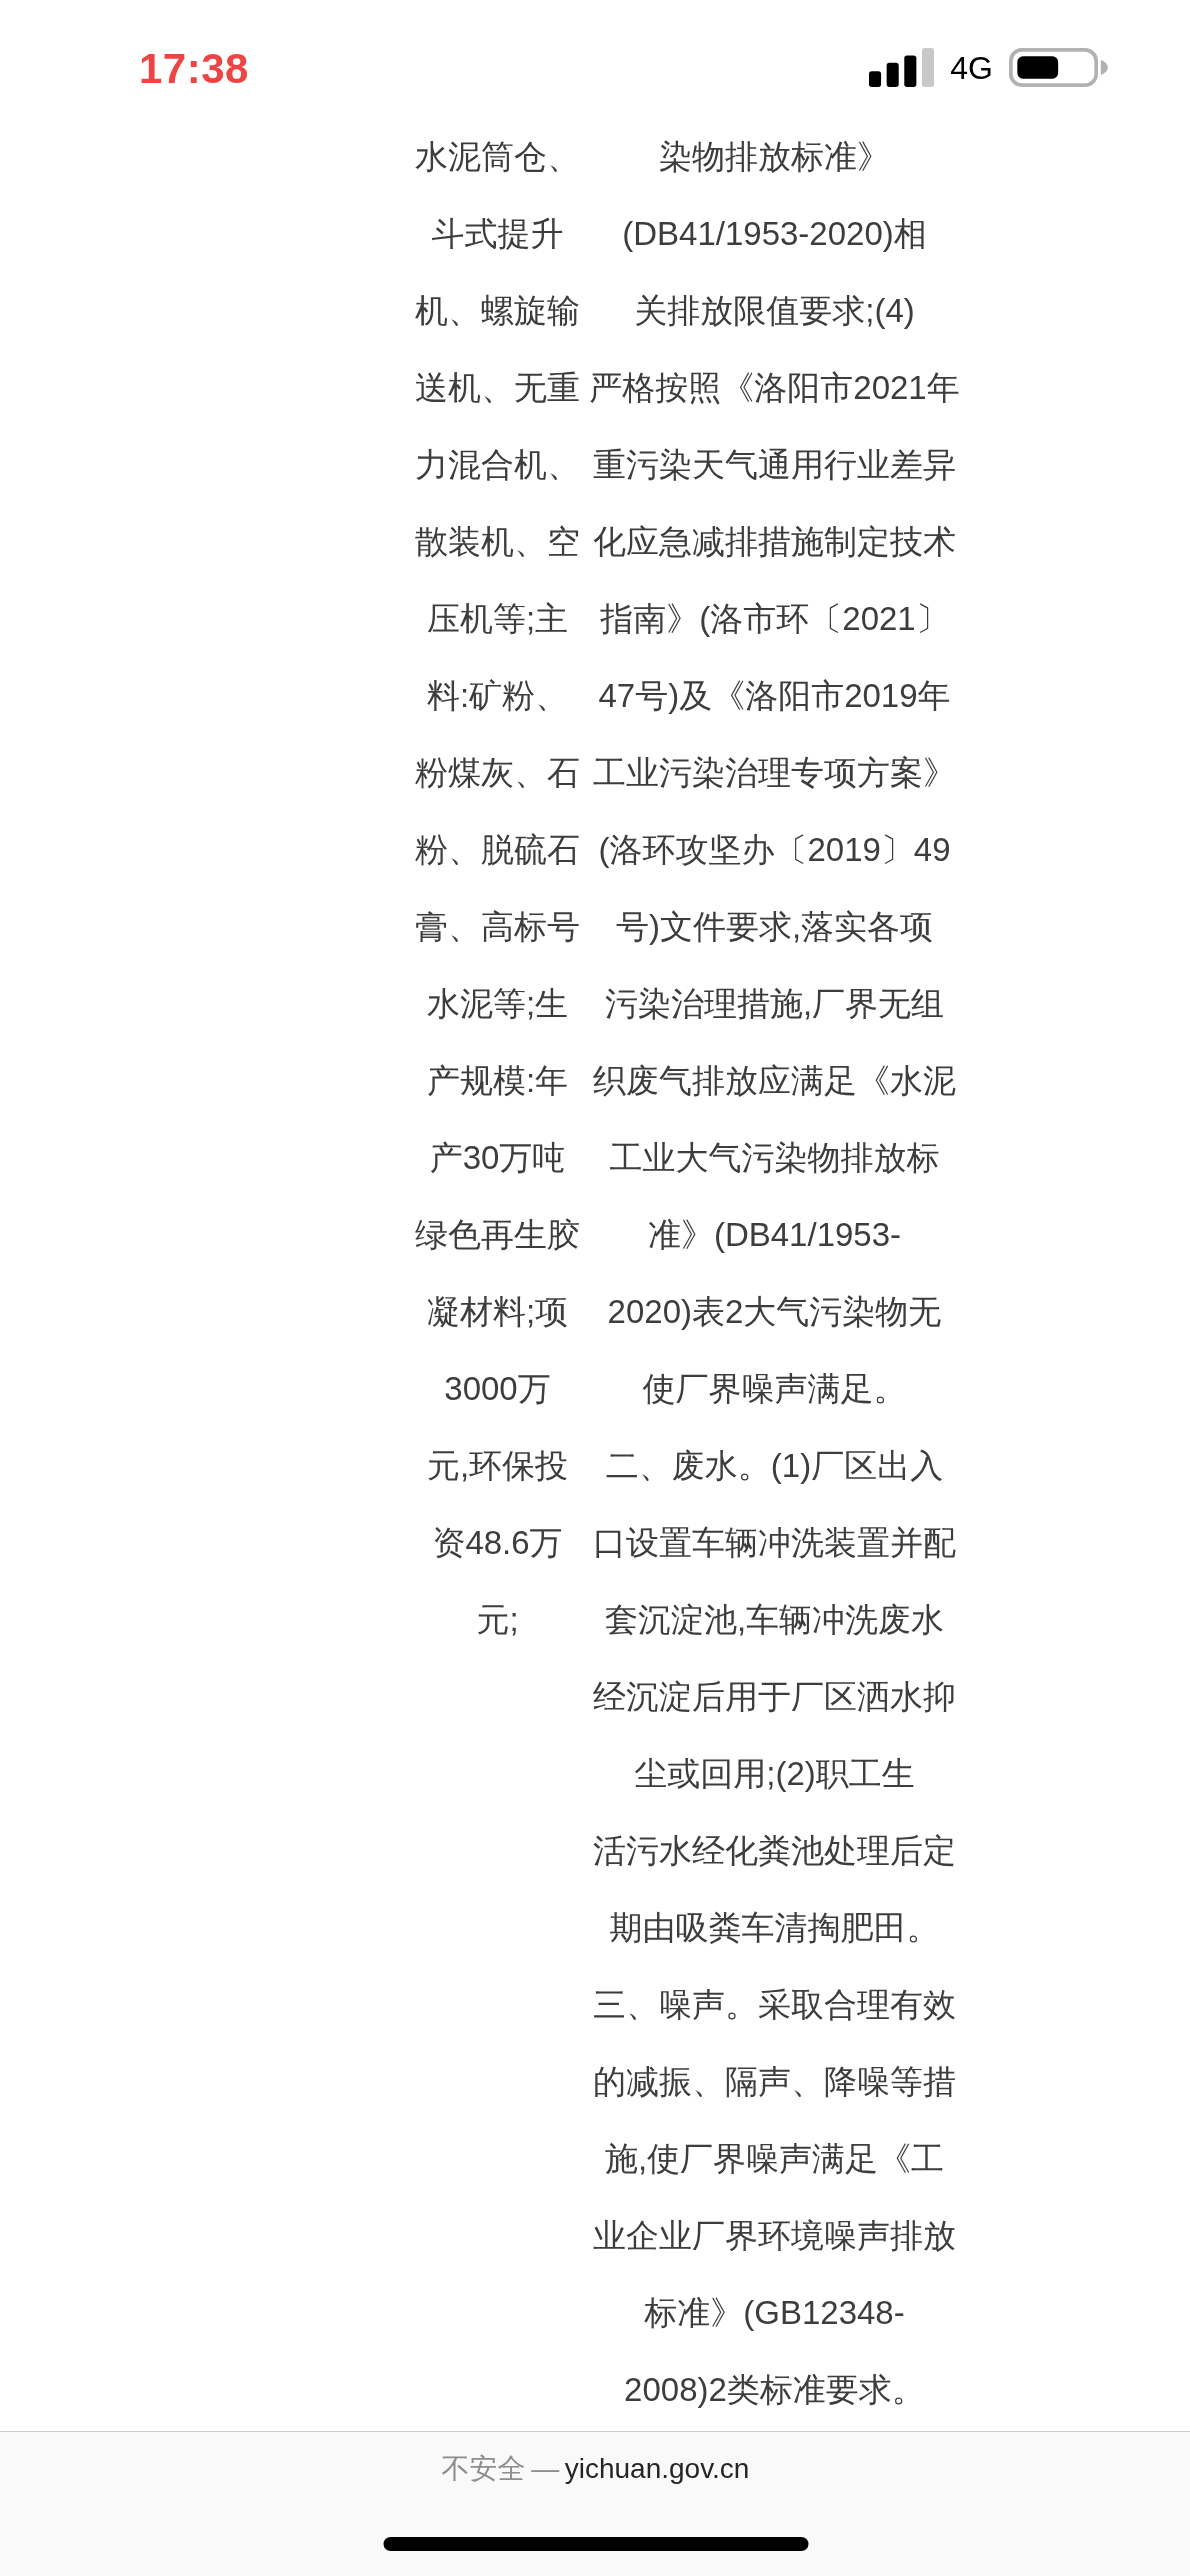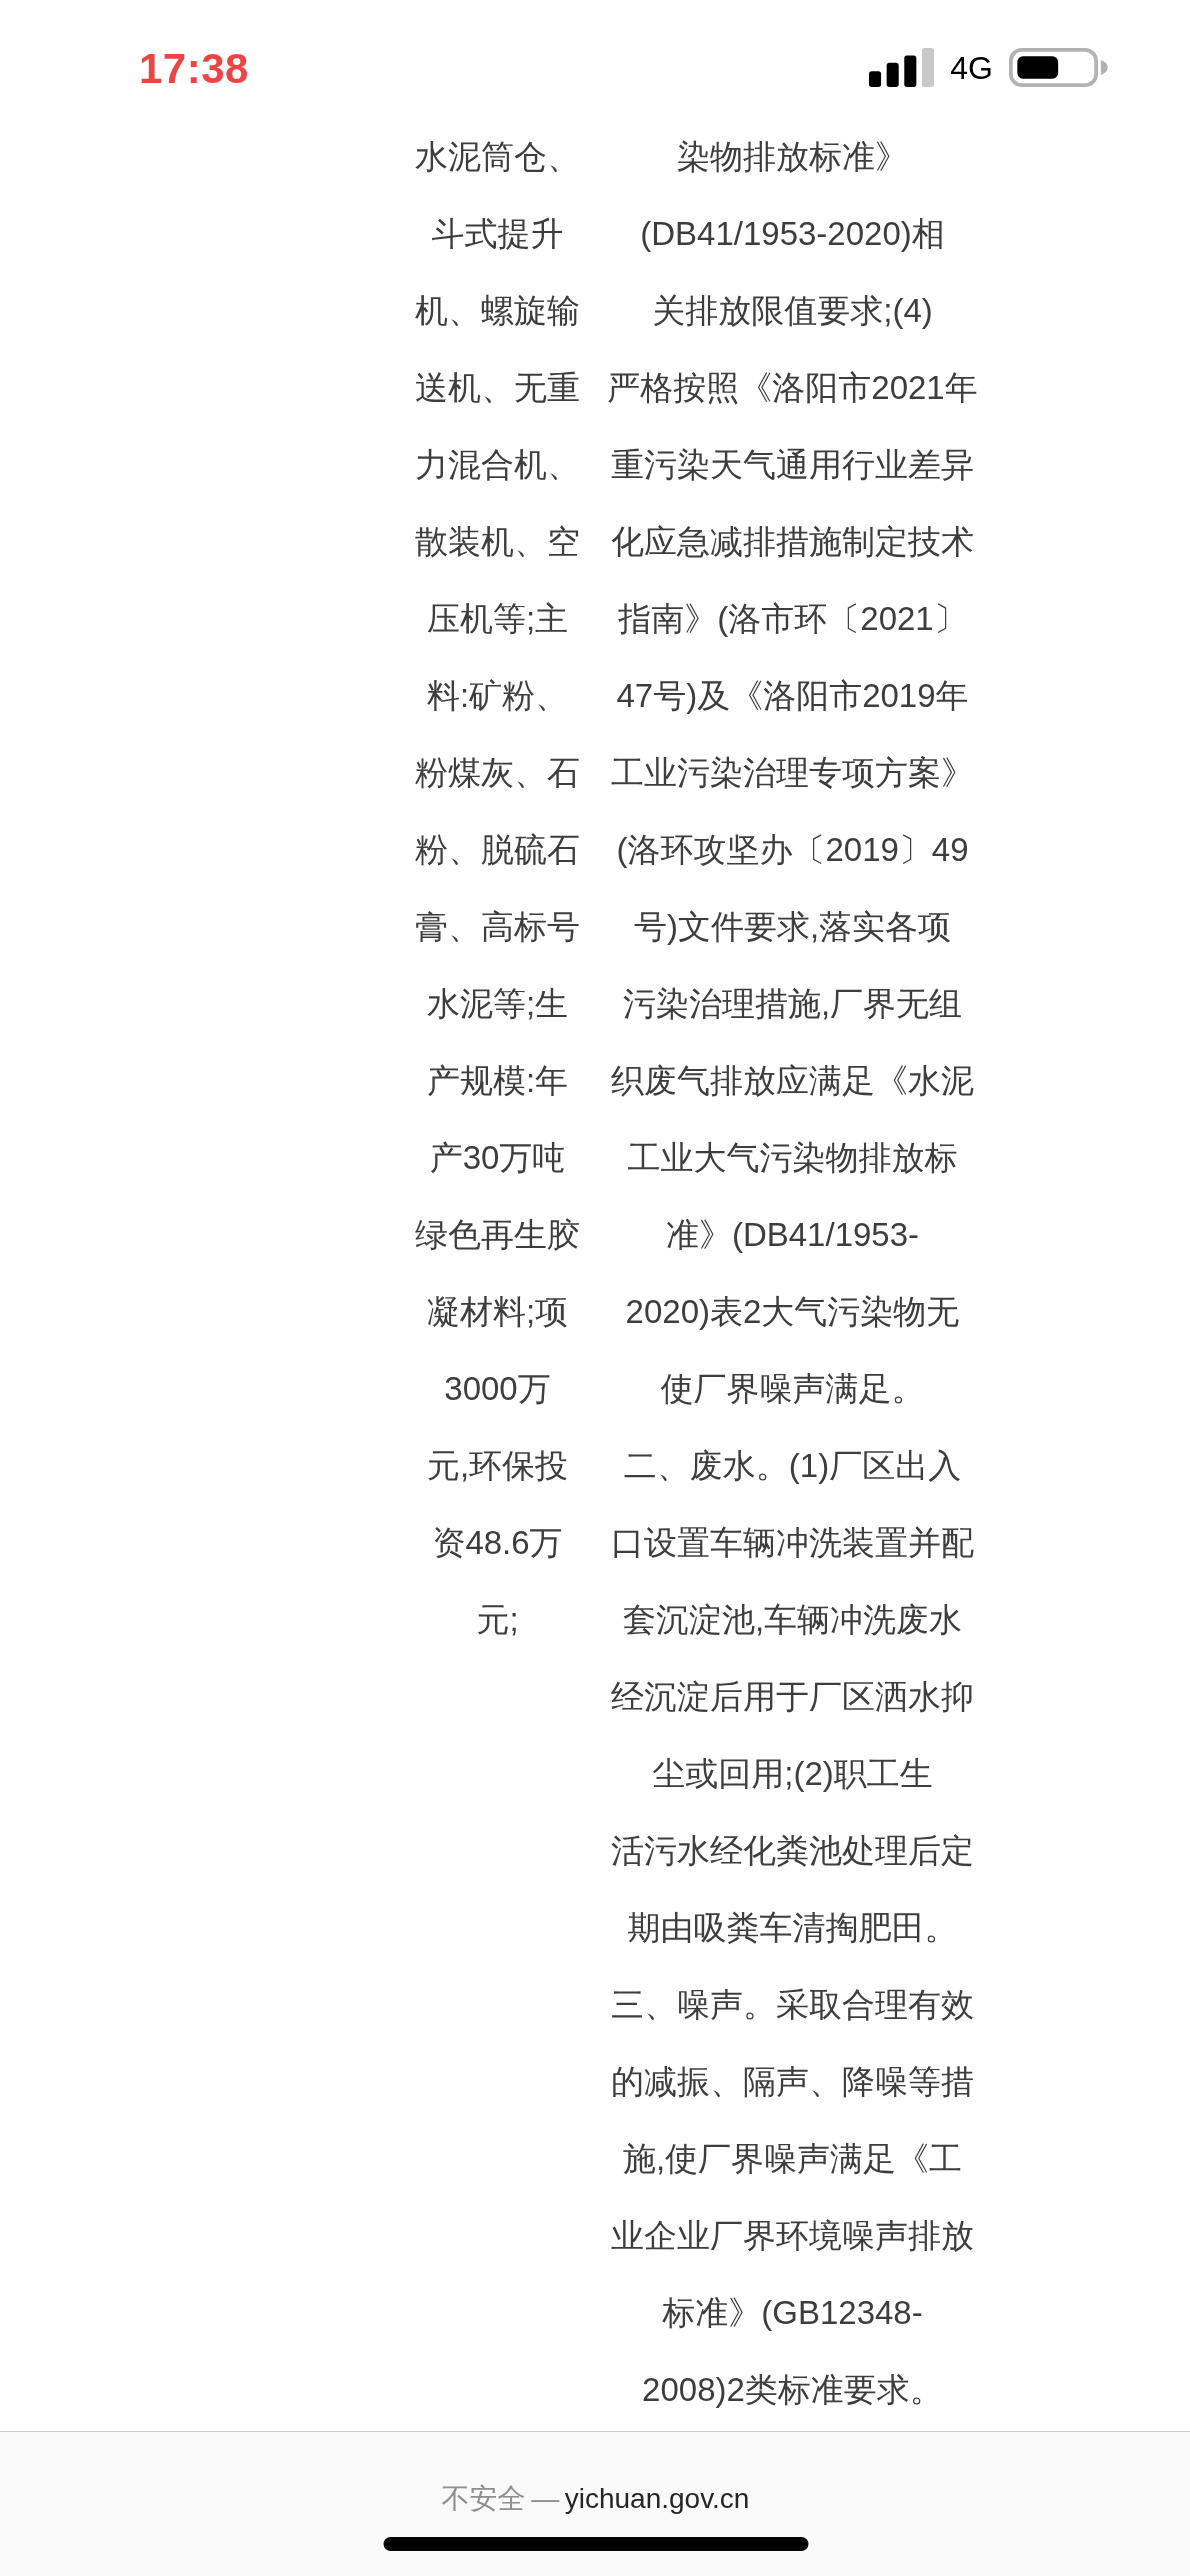--- a/index.html
+++ b/index.html
@@ -27,31 +27,31 @@
   }
 
   
   .page-content { position: absolute; left: 0; top: 108px; width: 1191px; height: 2322px; }
   .doc-col {
     position: absolute; top: 10.2px;
     font-size: 33px; line-height: 77px; color: #3d3d3d; text-align: center;
   }
   .doc-col .line { white-space: nowrap; height: 77px; }
   .col-left  { left: 405px; width: 185px; }
-  .col-right { left: 593px; width: 399px; }
+  .col-right { left: 575px; width: 399px; }
 
   
   .bottom-bar {
     position: absolute; left: 0; bottom: 0; width: 1191px; height: 145px;
     background: #f9f9f9;
     border-top: 1.9px solid #cbcbcb;
     box-sizing: border-box;
   }
   .address-bar {
-    margin-top: 50px;
+    margin-top: 20px;
     text-align: center;
     font-size: 28px;
     line-height: 33px;
   }
   .security-label { color: #8e8e8e; }
   .separator { color: #8e8e8e; padding: 0 5.6px; }
   .domain-label { color: #252525; }
   .home-indicator {
     position: absolute; bottom: 25px; left: 50%;
     transform: translateX(-50%);

